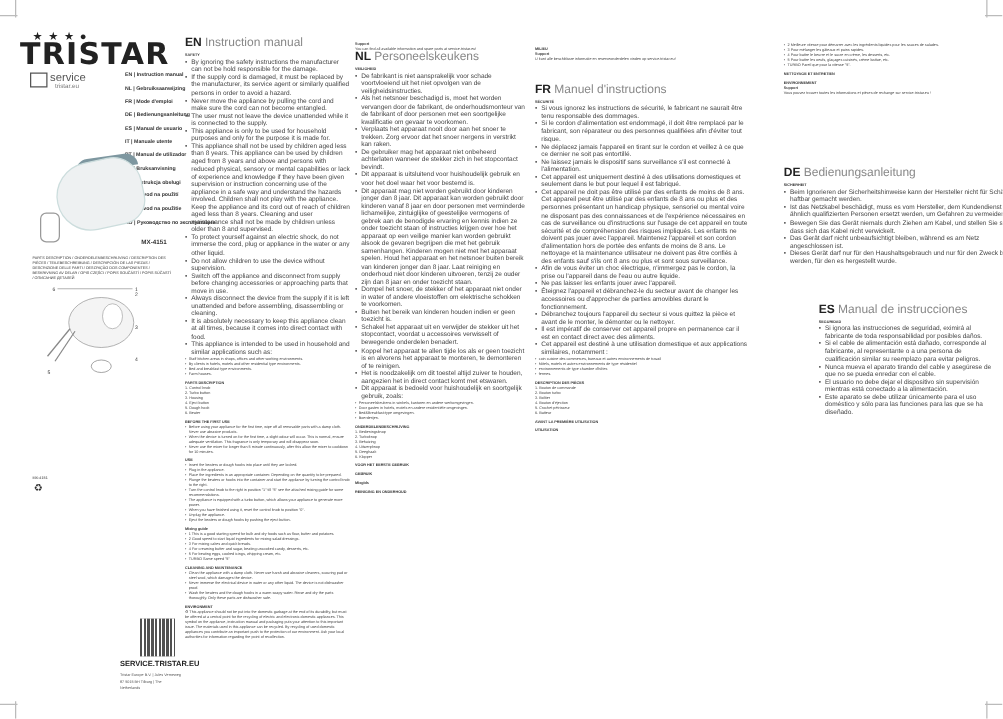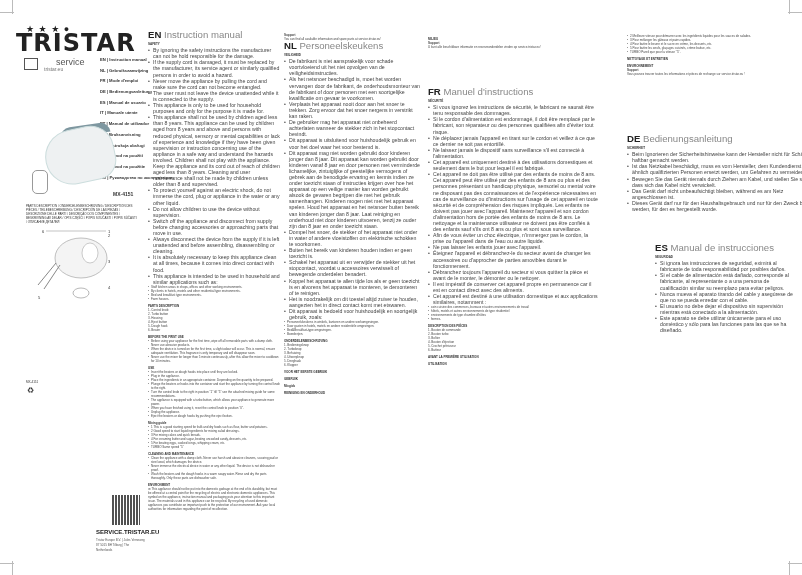--- a/index.html
+++ b/index.html
@@ -2,21 +2,21 @@
 <html><head>
 <meta charset="utf-8">
 <style>
 *{box-sizing:border-box;margin:0;padding:0}
 body{width:802px;height:575px;overflow:hidden;background:#fff;font-family:"Liberation Sans",sans-serif;color:#333;position:relative}
 .crop{position:absolute;border-color:#bbb;border-style:solid;border-width:0}
 .cover{position:absolute;left:0;top:0;width:140px;height:575px}
 .logo-stars{position:absolute;left:26px;top:24px;font-size:9px;letter-spacing:1px;color:#222}
 .logo{position:absolute;left:16px;top:29px;font-size:24px;font-weight:bold;color:#222;letter-spacing:1px;font-family:"DejaVu Sans",sans-serif}
 .svc-icons{position:absolute;left:24px;top:58px;width:14px;height:12px;border:1px solid #555;font-size:5px}
-.svc-text{position:absolute;left:56px;top:57px;font-size:9px;color:#555}
+.svc-text{position:absolute;left:40px;top:57px;font-size:9px;color:#555}
 .svc-sub{position:absolute;left:44px;top:66px;font-size:5px;color:#777}
 .langs{position:absolute;left:100px;top:57px;list-style:none}
 .langs li{font-size:4.2px;font-weight:bold;color:#333;height:10.7px;white-space:nowrap}
 .mixer{position:absolute;left:45px;top:128px;width:70px;height:55px;border-radius:35px 30px 25px 35px;background:#eef1f2;border:1px solid #cdd;transform:rotate(-12deg)}
 .mixer-top{position:absolute;left:60px;top:125px;width:50px;height:10px;background:#7e97a0;border-radius:10px 10px 0 0;transform:rotate(-8deg)}
 .beater{position:absolute;left:32px;top:170px;width:16px;height:24px;border:1px solid #999;border-radius:5px}
 .model{position:absolute;left:113px;top:191px;font-size:5px;font-weight:bold}
 .partdesc{position:absolute;left:26px;top:204px;font-size:3px;line-height:4px;width:112px;color:#333}
 .diagram{position:absolute;left:26px;top:223px;width:95px;height:86px}
 .misc{position:absolute;left:26px;top:380px;font-size:3px}
@@ -199,21 +199,21 @@
     <h3>REINIGING EN ONDERHOUD</h3>
   </div>
 </div>
 
 <div class="col" style="left:428px;top:34px;width:170px">
   <div class="small">
     <h3>MILIEU</h3>
     <b>Support</b><br>
     <span>U kunt alle beschikbare informatie en reserveonderdelen vinden op service.tristar.eu!</span>
   </div>
-  <h2 style="margin-top:40px"><b>FR</b> <span>Manuel d'instructions</span></h2>
+  <h2 style="margin-top:20px"><b>FR</b> <span>Manuel d'instructions</span></h2>
   <h3>SÉCURITÉ</h3>
   <ul>
     <li>Si vous ignorez les instructions de sécurité, le fabricant ne saurait être tenu responsable des dommages.</li>
     <li>Si le cordon d'alimentation est endommagé, il doit être remplacé par le fabricant, son réparateur ou des personnes qualifiées afin d'éviter tout risque.</li>
     <li>Ne déplacez jamais l'appareil en tirant sur le cordon et veillez à ce que ce dernier ne soit pas entortillé.</li>
     <li>Ne laissez jamais le dispositif sans surveillance s'il est connecté à l'alimentation.</li>
     <li>Cet appareil est uniquement destiné à des utilisations domestiques et seulement dans le but pour lequel il est fabriqué.</li>
     <li>Cet appareil ne doit pas être utilisé par des enfants de moins de 8 ans. Cet appareil peut être utilisé par des enfants de 8 ans ou plus et des personnes présentant un handicap physique, sensoriel ou mental voire ne disposant pas des connaissances et de l'expérience nécessaires en cas de surveillance ou d'instructions sur l'usage de cet appareil en toute sécurité et de compréhension des risques impliqués. Les enfants ne doivent pas jouer avec l'appareil. Maintenez l'appareil et son cordon d'alimentation hors de portée des enfants de moins de 8 ans. Le nettoyage et la maintenance utilisateur ne doivent pas être confiés à des enfants sauf s'ils ont 8 ans ou plus et sont sous surveillance.</li>
     <li>Afin de vous éviter un choc électrique, n'immergez pas le cordon, la prise ou l'appareil dans de l'eau ou autre liquide.</li>
     <li>Ne pas laisser les enfants jouer avec l'appareil.</li>

